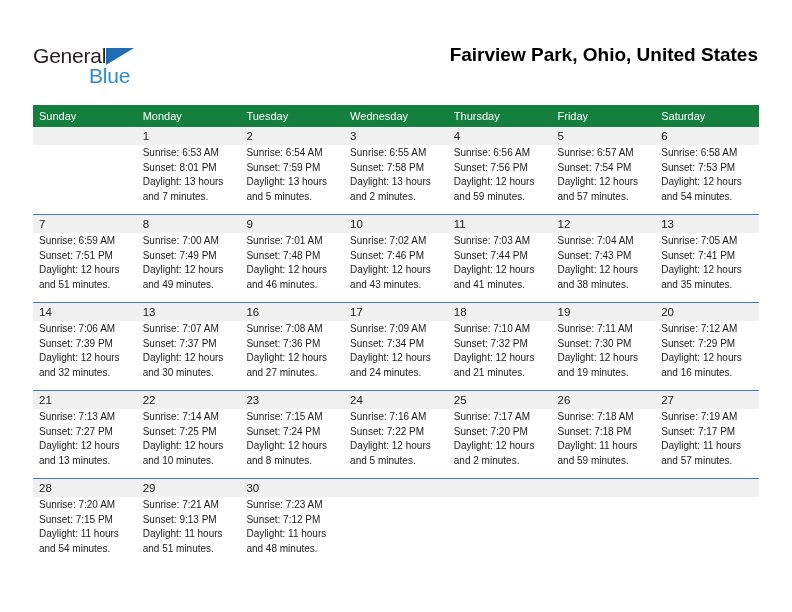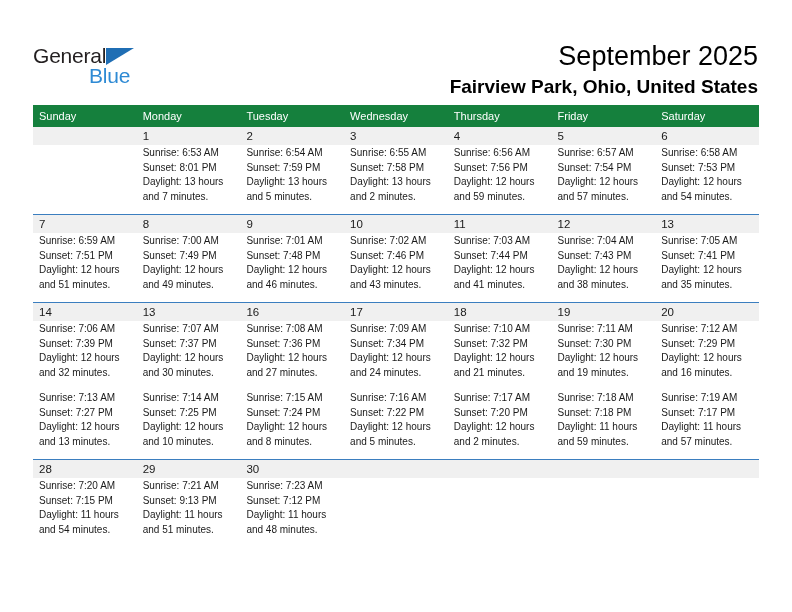--- a/index.html
+++ b/index.html
@@ -152,21 +152,20 @@
 
   <div class="top">
 
     <div class="logo">
       <span class="logo-general">General</span>
       <span class="logo-tri"></span>
       <span class="logo-blue">Blue</span>
     </div>
 
     <div class="title-block">
-      <div class="month-title">September 2025</div>
       <div class="location-title">Fairview Park, Ohio, United States</div>
     </div>
 
   </div>
 
   <table class="calendar">
     <thead>
       <tr id="header-row">
           <th>Sunday</th>
           <th>Monday</th>
@@ -325,20 +324,29 @@
             <span class="info-line">Daylight: 12 hours</span>
             <span class="info-line">and 19 minutes.</span>
           </td>
           <td>
             <span class="info-line">Sunrise: 7:12 AM</span>
             <span class="info-line">Sunset: 7:29 PM</span>
             <span class="info-line">Daylight: 12 hours</span>
             <span class="info-line">and 16 minutes.</span>
           </td>
         </tr>
+        <tr class="daynum-row">
+          <td>21</td>
+          <td>22</td>
+          <td>23</td>
+          <td>24</td>
+          <td>25</td>
+          <td>26</td>
+          <td>27</td>
+        </tr>
         <tr class="info-row">
           <td>
             <span class="info-line">Sunrise: 7:13 AM</span>
             <span class="info-line">Sunset: 7:27 PM</span>
             <span class="info-line">Daylight: 12 hours</span>
             <span class="info-line">and 13 minutes.</span>
           </td>
           <td>
             <span class="info-line">Sunrise: 7:14 AM</span>
             <span class="info-line">Sunset: 7:25 PM</span>

